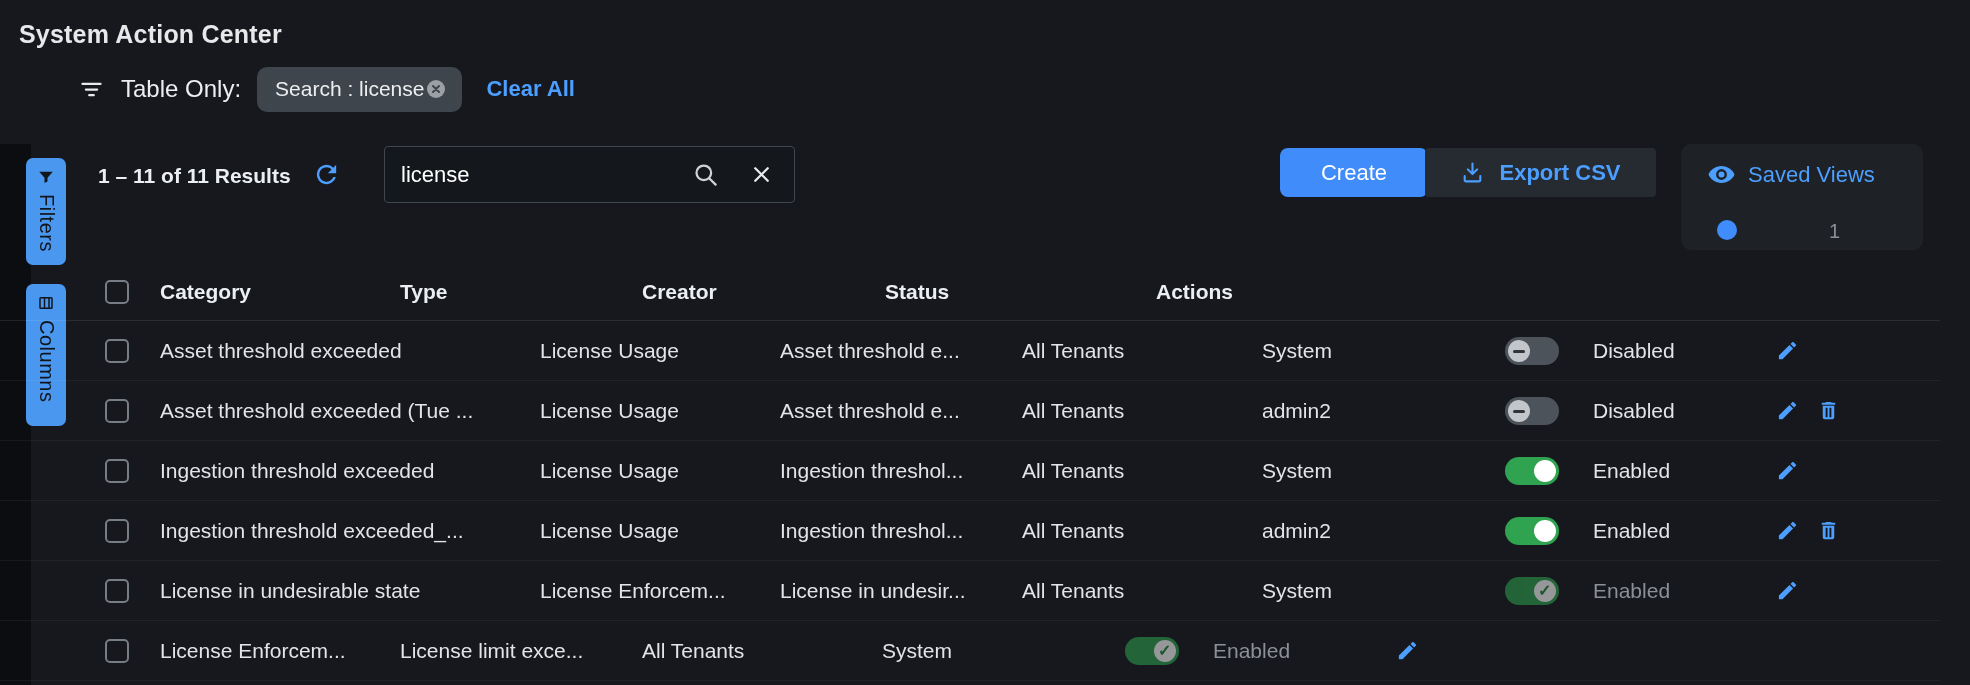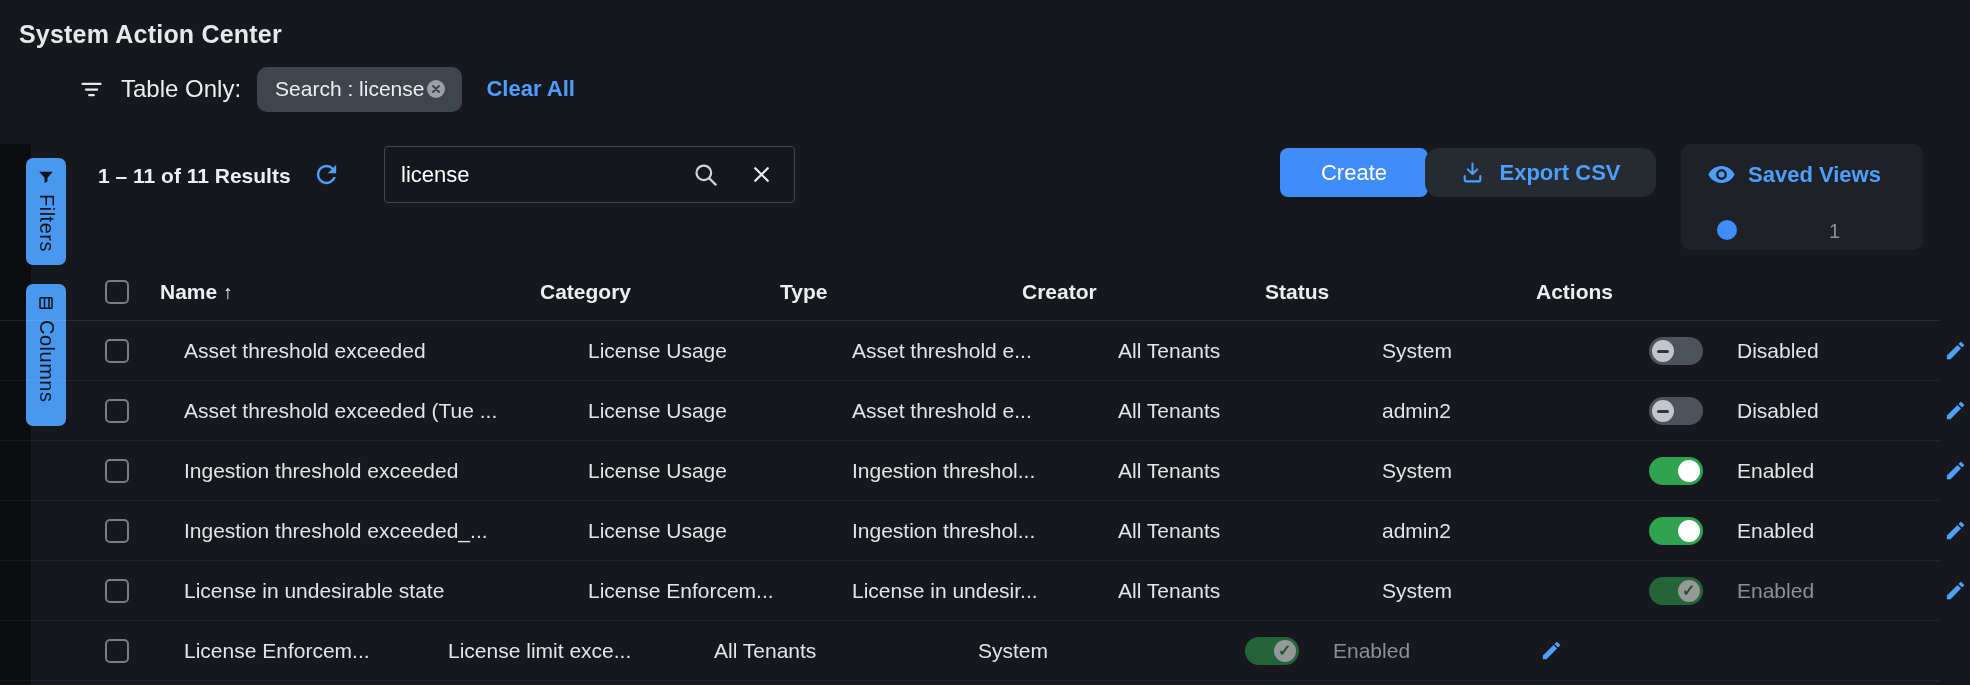--- a/index.html
+++ b/index.html
@@ -40,36 +40,36 @@
               display:flex; align-items:center; padding:0 20px 0 16px;}
   .search-input{flex:1; background:transparent; border:none; outline:none; color:#ffffff; font-size:22px;
                 font-family:"Liberation Sans", sans-serif;}
   .search-box .mag{margin-right:30px; display:flex;}
   .search-box .clear{display:flex;}
 
   .create-btn{position:absolute; left:1280px; top:148px; width:148px; height:49px; border:none;
               border-radius:8px; background:var(--accent); color:#fff; font-size:22px;
               display:flex; align-items:center; justify-content:center; font-family:inherit;}
   .export-btn{position:absolute; left:1425px; top:148px; width:231px; height:49px; border:none;
-              border-radius:14px; background:#262b31; color:var(--link); font-size:22px; font-weight:600;
+              border-radius:4px; background:#262b31; color:var(--link); font-size:22px; font-weight:600;
               display:flex; align-items:center; justify-content:center; gap:14px; font-family:inherit;}
   .saved-views{position:absolute; left:1681px; top:144px; width:242px; height:106px;
                background:var(--panel); border-radius:10px;}
   .sv-top{display:flex; align-items:center; gap:12px; padding:16px 0 0 26px;
-          color:var(--link); font-size:22px; font-weight:700;}
+          color:var(--link); font-size:22px; font-weight:400;}
   .sv-dot{position:absolute; left:36px; top:76px; width:20px; height:20px; border-radius:50%; background:var(--accent);}
   .sv-count{position:absolute; left:148px; top:76px; font-size:20px; color:var(--muted);}
 
   
   .thead{position:absolute; left:0; top:263px; width:1940px; height:58px; display:flex; align-items:center;
          padding-left:105px; font-weight:700; font-size:21px; color:#eceff1;
          border-bottom:1px solid rgba(255,255,255,.09);}
   .tbody{position:absolute; left:0; top:321px; width:1940px;}
   .trow{display:flex; align-items:center; height:60px; padding-left:105px; font-size:21px;
-        border-bottom:1px solid rgba(255,255,255,.05); color:#e2e4e7;gap:24px;}
+        border-bottom:1px solid rgba(255,255,255,.05); color:#e2e4e7;}
   .cell{flex-shrink:0; white-space:nowrap; overflow:hidden;}
   .c-check{width:55px;}
   .c-name{width:380px;}
   .c-cat{width:240px;}
   .c-type{width:242px;}
   .c-tenant{width:240px;}
   .c-creator{width:243px;}
   .c-status{width:271px; display:flex; align-items:center;}
   .c-actions{width:164px; display:flex; align-items:center; gap:18px; overflow:visible;}
   .sort-arrow{font-weight:700; margin-left:6px; font-size:19px;}
@@ -178,23 +178,20 @@
         </svg>
     </span>
     <span data-interactable="false">Saved Views</span>
   </div>
   <span class="sv-dot" data-interactable="false"></span>
   <span class="sv-count" data-interactable="false">1</span>
 </div>
 
 <div class="thead" data-interactable="false">
   <div class="cell c-check"><span class="checkbox" data-interactable="true"></span></div>
-  <div class="cell c-name" data-interactable="true">
-    <span data-interactable="false">Name</span><span class="sort-arrow" data-interactable="false">↑</span>
-  </div>
   <div class="cell c-cat" data-interactable="true">Category</div>
   <div class="cell c-type" data-interactable="true">Type</div>
   <div class="cell c-creator" data-interactable="true">Creator</div>
   <div class="cell c-status" data-interactable="true">Status</div>
   <div class="cell c-actions" data-interactable="false">Actions</div>
 </div>
 <div class="tbody" data-interactable="false">
   <div class="trow" data-interactable="false">
     <div class="cell c-check"><span class="checkbox" data-interactable="true"></span></div>
     <div class="cell c-name" data-interactable="false">Asset threshold exceeded</div>

